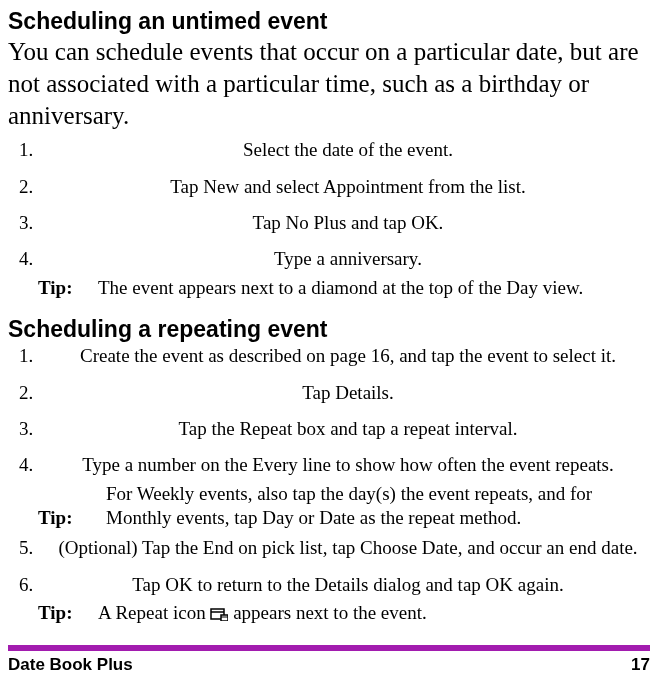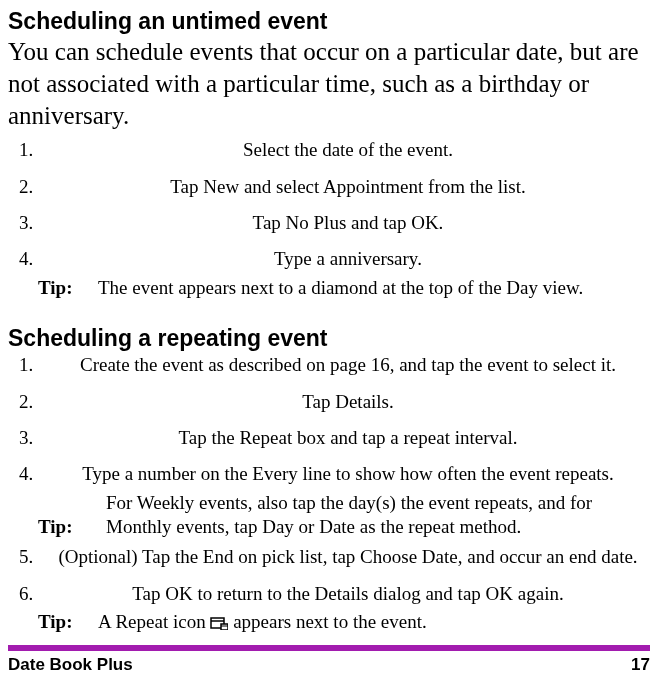--- a/index.html
+++ b/index.html
@@ -56,21 +56,21 @@
   }
   .tip-label {
     font-weight: 700;
     flex: 0 0 auto;
     min-width: 44px;
   }
   .tip-text {
     flex: 1 1 auto;
   }
   .sec2 {
-    margin-top: 25px;
+    margin-top: 16px;
   }
   .footer {
     position: absolute;
     left: 8px;
     right: 8px;
     bottom: 6px;
     border-top: 6px solid #a21caf;
     padding-top: 4px;
     display: flex;
     justify-content: space-between;

